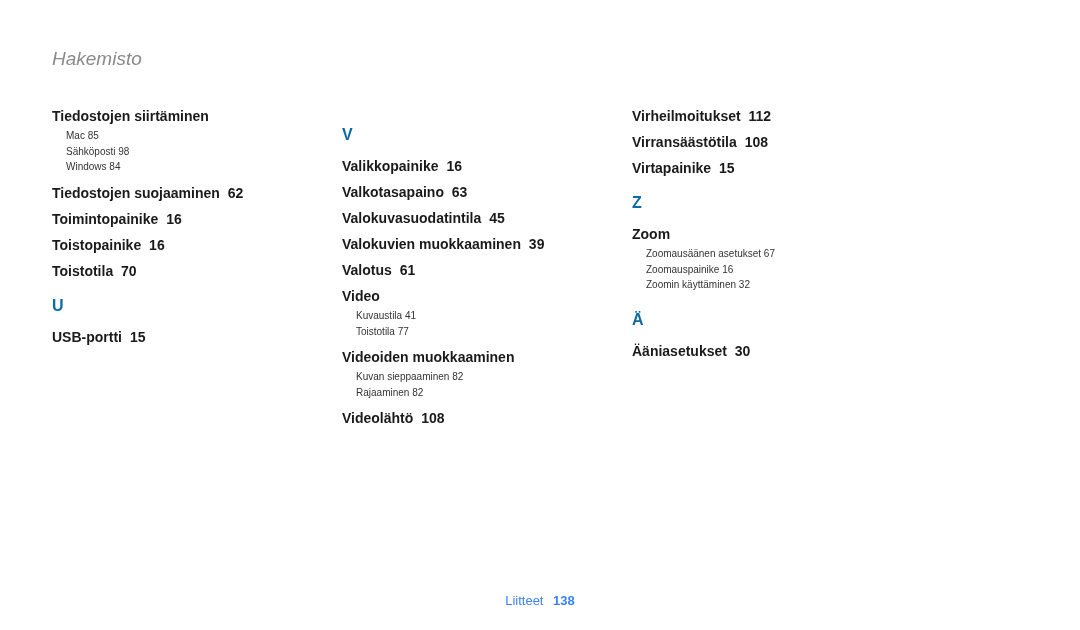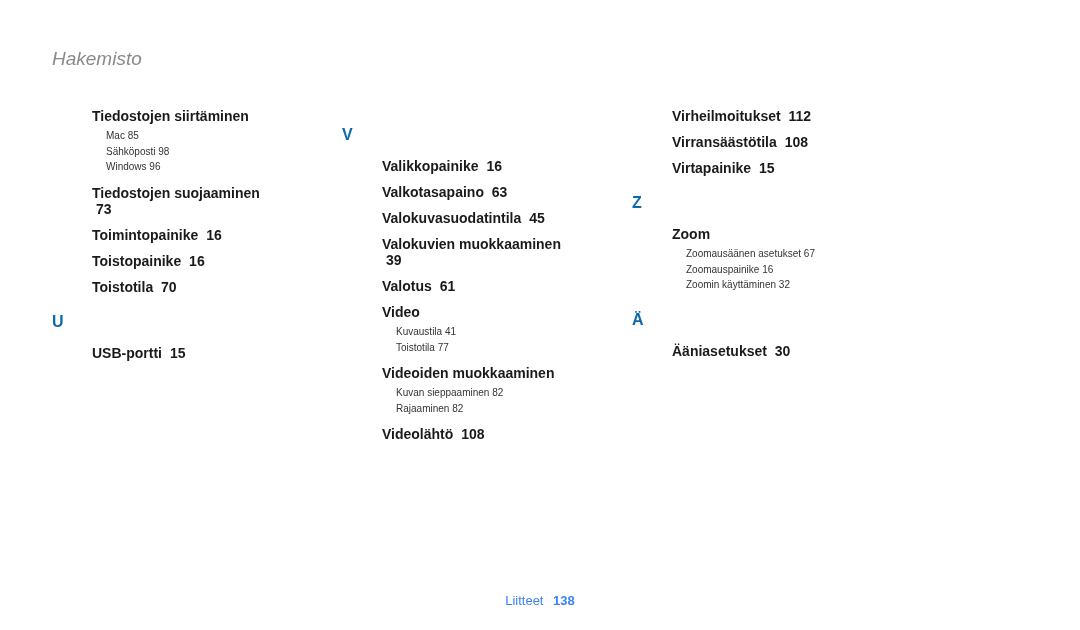--- a/index.html
+++ b/index.html
@@ -35,21 +35,20 @@
   }
   .section-letter {
     color: #0d6aa8;
     font-weight: bold;
     font-size: 16px;
     margin-top: 18px;
     margin-bottom: 14px;
   }
   .entry {
     margin-bottom: 10px;
-    margin-left: 40px;
   }
   .entry-title {
     font-weight: bold;
     color: #1a1a1a;
     font-size: 14px;
   }
   .entry-title .pg {
     font-weight: bold;
     margin-left: 4px;
   }
@@ -81,25 +80,25 @@
 
 <div class="page">
   <div class="page-title">Hakemisto</div>
   <div class="columns" id="cols">
       <div class="col">
         <div class="entry">
           <div class="entry-title"><span>Tiedostojen siirtäminen</span></div>
           <div class="sub-list">
             <div class="sub-item"><span>Mac</span>  <span>85</span></div>
             <div class="sub-item"><span>Sähköposti</span>  <span>98</span></div>
-            <div class="sub-item"><span>Windows</span>  <span>96</span></div>
+            <div class="sub-item"><span>Windows</span>  <span>84</span></div>
           </div>
         </div>
         <div class="entry">
-          <div class="entry-title"><span>Tiedostojen suojaaminen</span>  <span class="pg">  73</span></div>
+          <div class="entry-title"><span>Tiedostojen suojaaminen</span>  <span class="pg">  62</span></div>
         </div>
         <div class="entry">
           <div class="entry-title"><span>Toimintopainike</span>  <span class="pg">  16</span></div>
         </div>
         <div class="entry">
           <div class="entry-title"><span>Toistopainike</span>  <span class="pg">  16</span></div>
         </div>
         <div class="entry">
           <div class="entry-title"><span>Toistotila</span>  <span class="pg">  70</span></div>
         </div>

